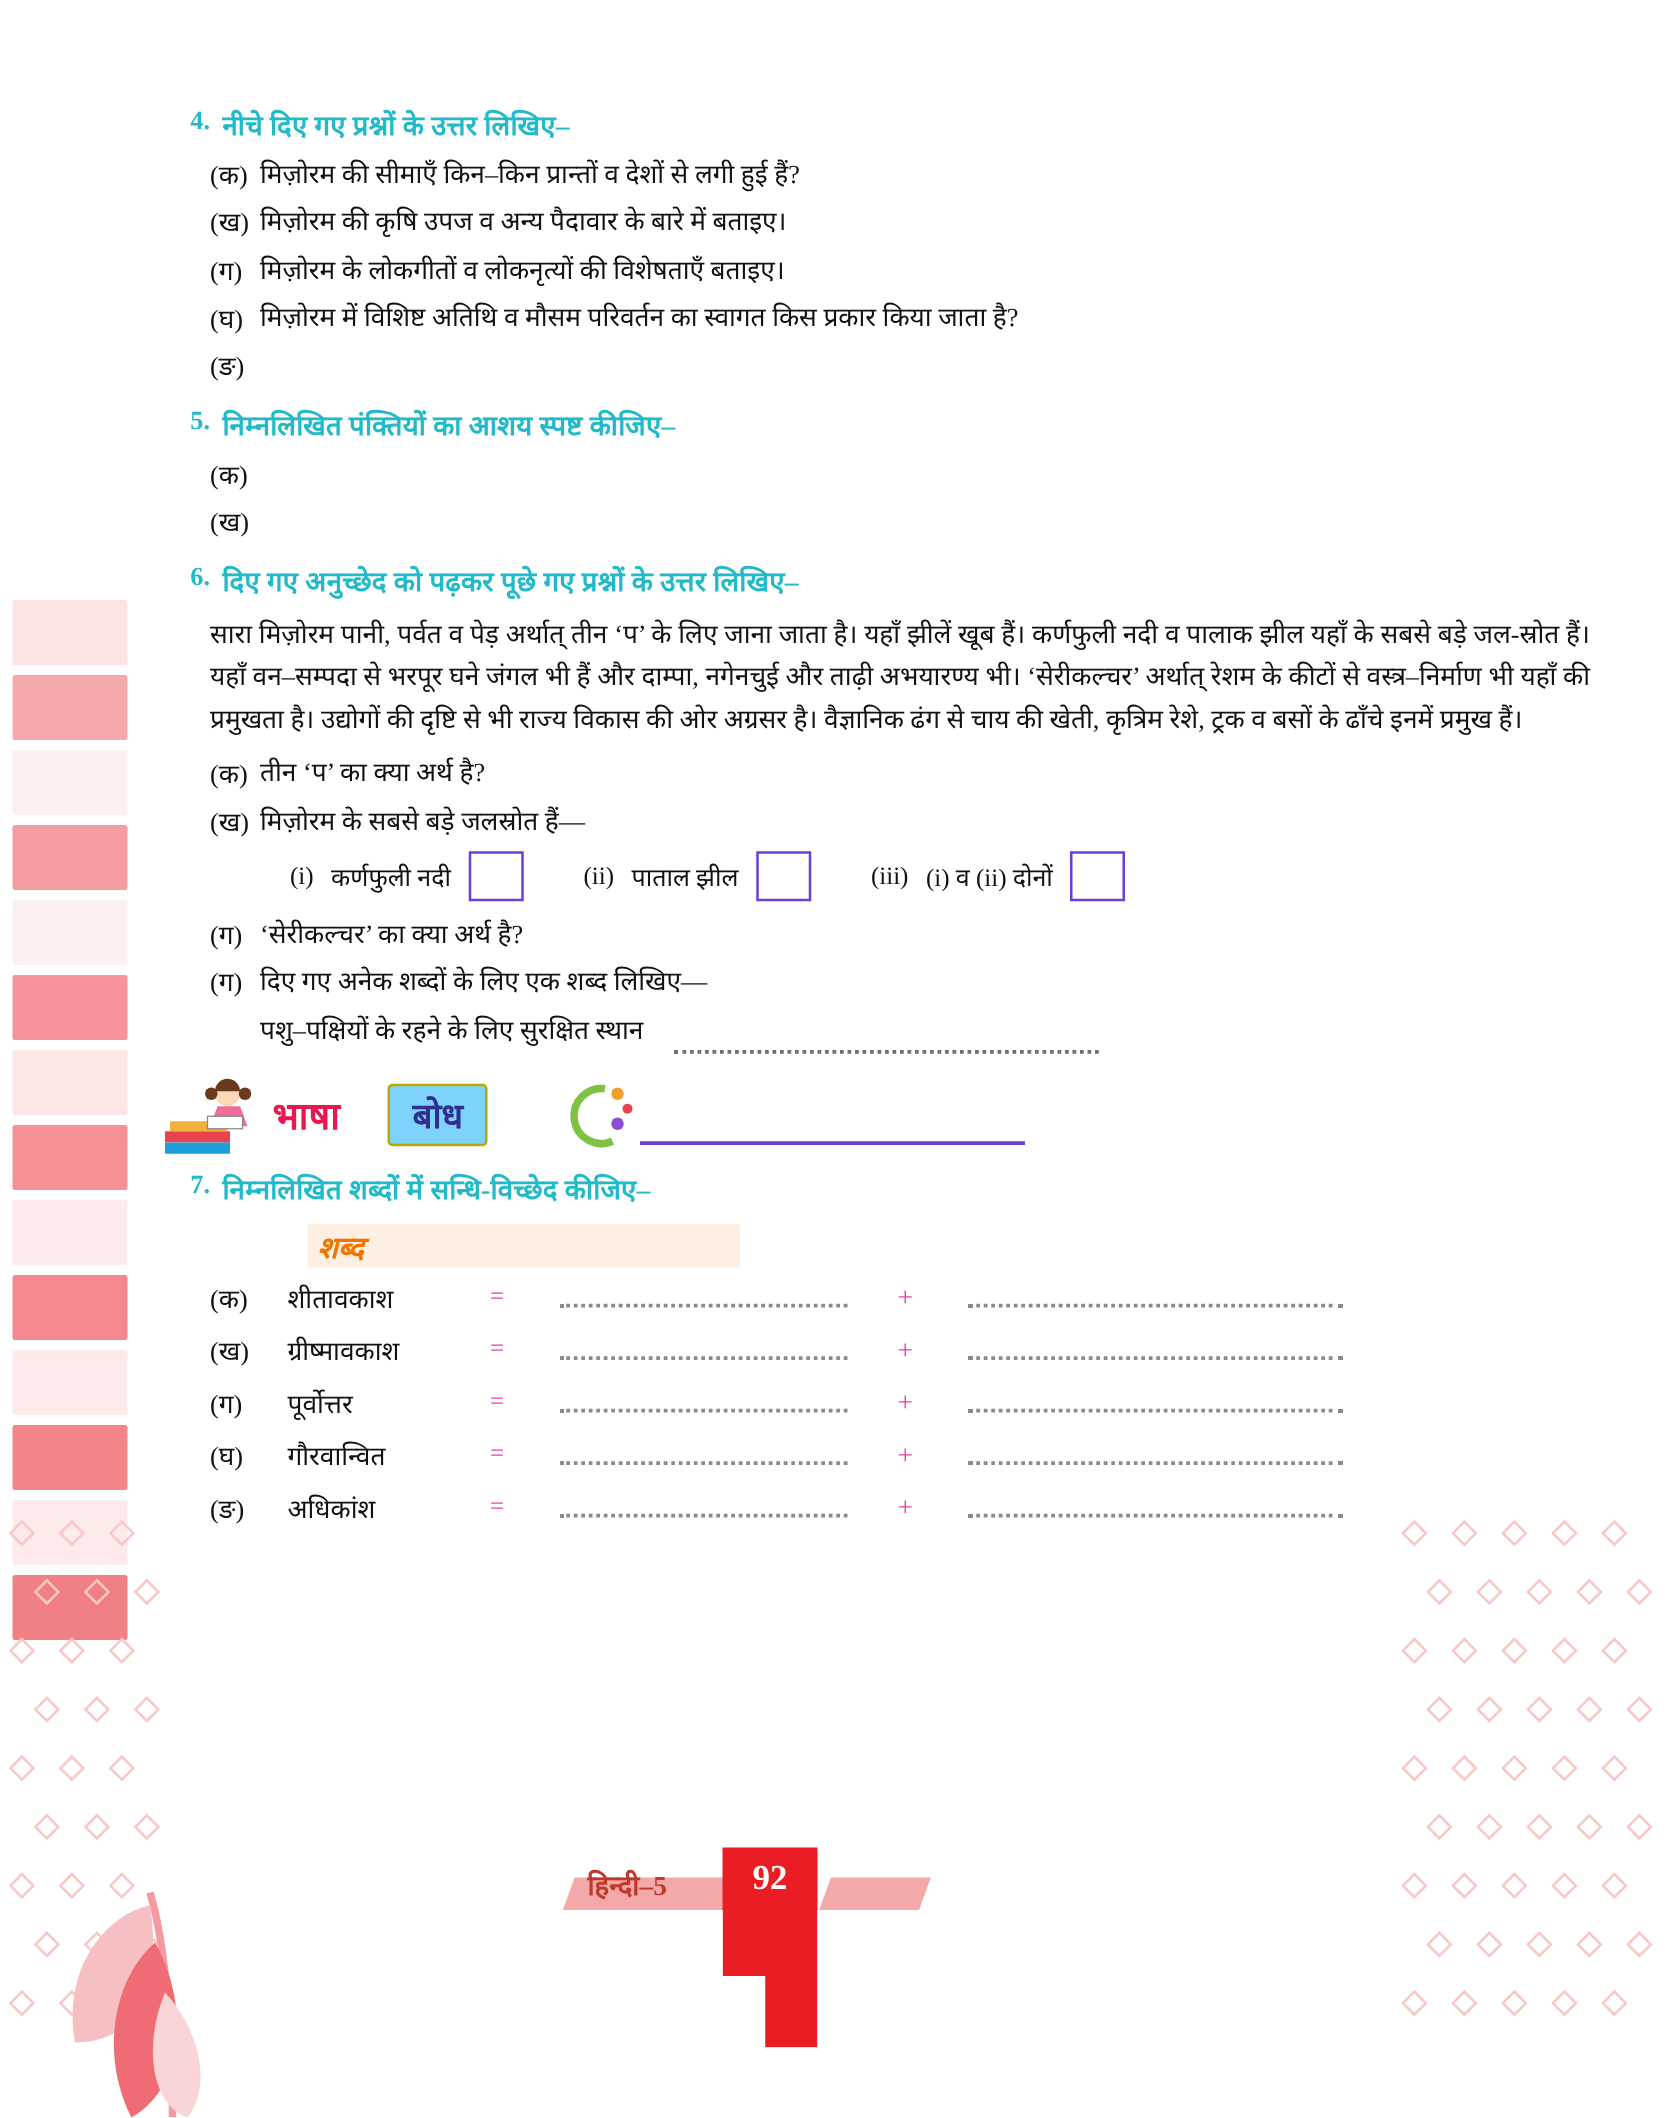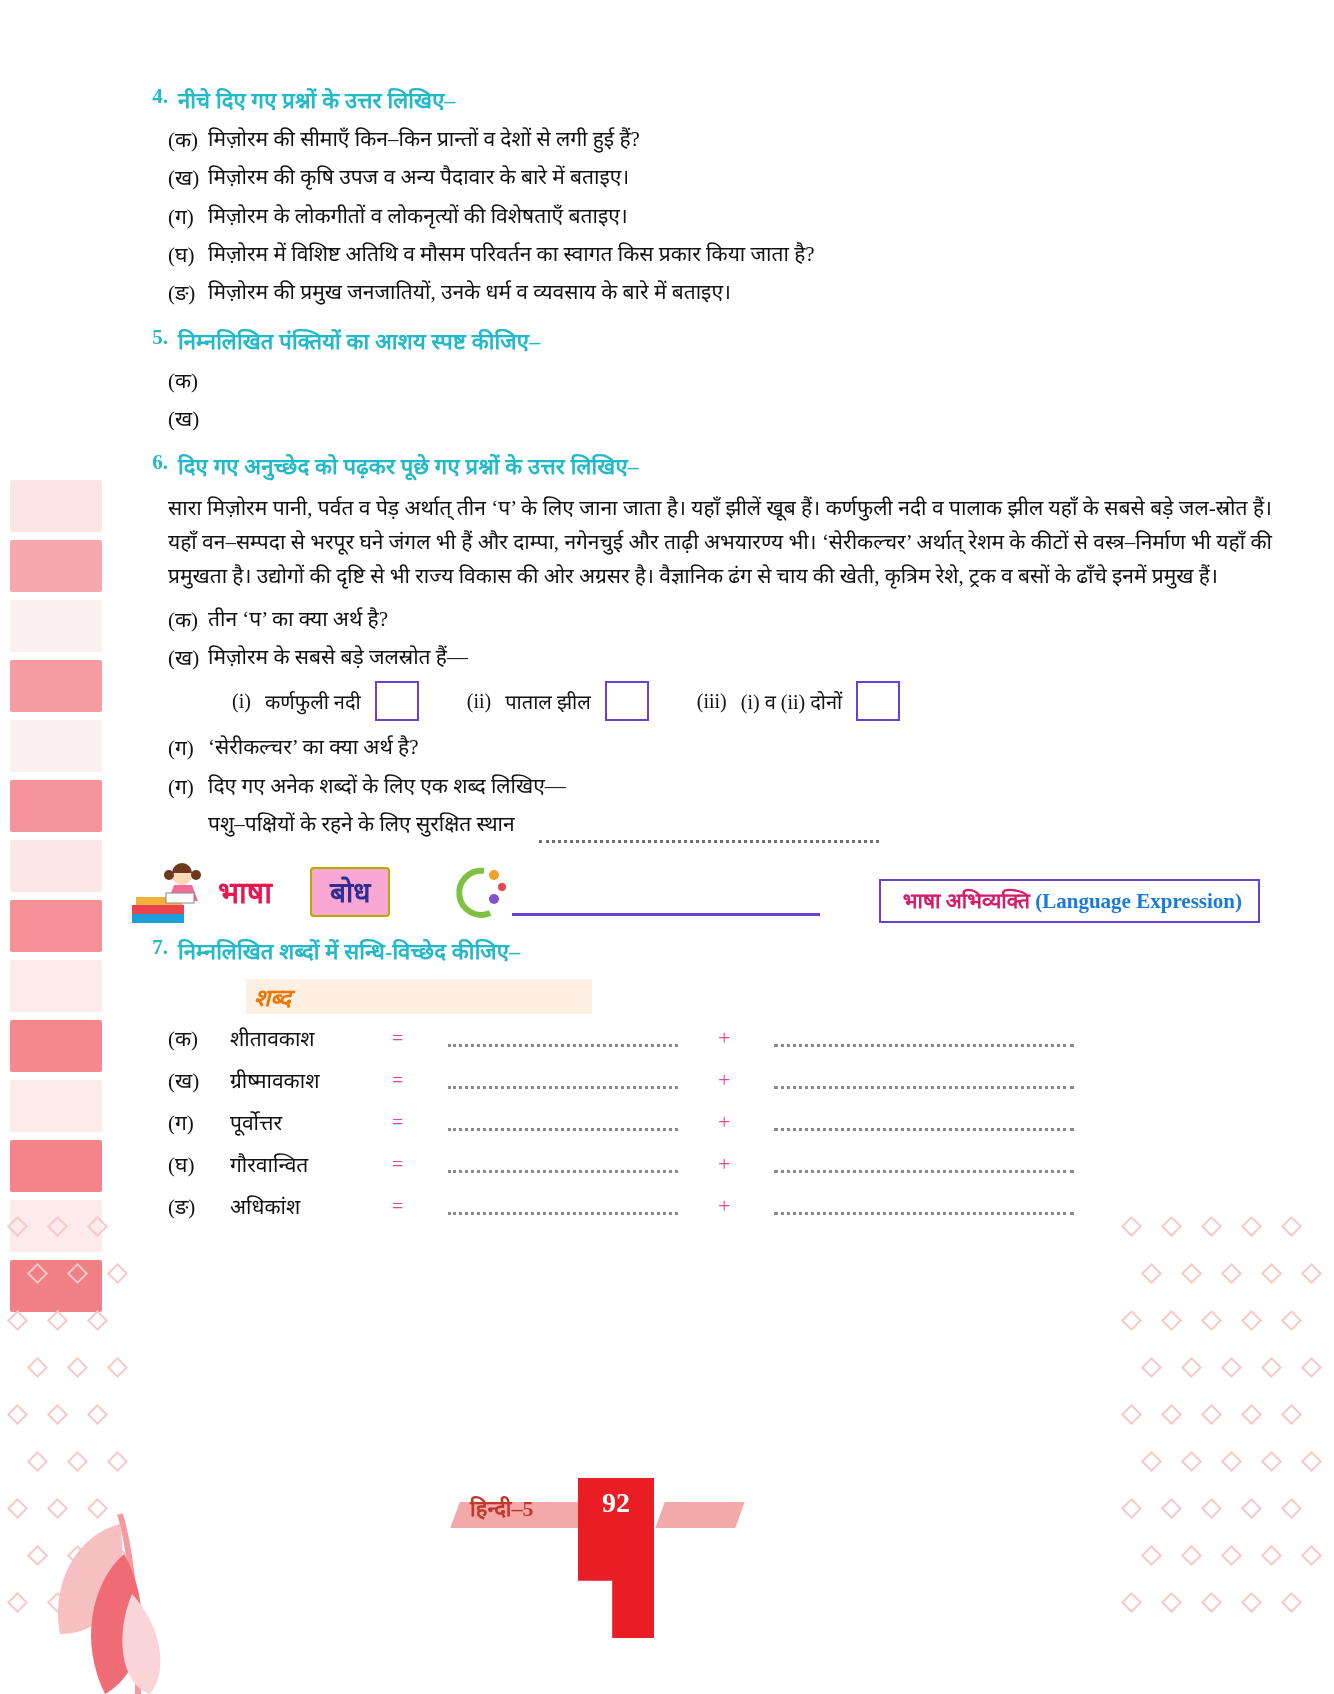--- a/index.html
+++ b/index.html
@@ -162,21 +162,21 @@
     top: 6px;
     font-size: 30px;
     font-weight: bold;
     color: #e8174f;
     font-family: "Liberation Serif", serif;
   }
   .banner-bodh {
     position: absolute;
     left: 180px;
     top: 2px;
-    background: #f9a8d4;
+    background: #7dd3fc;
     border: 2px solid #b8a800;
     border-radius: 4px;
     padding: 3px 18px 5px 18px;
     font-size: 28px;
     font-weight: bold;
     color: #2f2f8f;
     font-family: "Liberation Serif", serif;
   }
   .banner-swirl {
     position: absolute;
@@ -426,21 +426,20 @@
       <div class="sub-row">
         <div class="sub-label">(ग)</div>
         <div class="sub-text">मिज़ोरम के लोकगीतों व लोकनृत्यों की विशेषताएँ बताइए।</div>
       </div>
       <div class="sub-row">
         <div class="sub-label">(घ)</div>
         <div class="sub-text">मिज़ोरम में विशिष्ट अतिथि व मौसम परिवर्तन का स्वागत किस प्रकार किया जाता है?</div>
       </div>
       <div class="sub-row">
         <div class="sub-label">(ङ)</div>
-        <div class="sub-text">मिज़ोरम की प्रमुख जनजातियों, उनके धर्म व व्यवसाय के बारे में बताइए।</div>
       </div>
     </div>
   </div>
 
   <div style="margin-top:18px;">
     <div class="q-row" style="margin-left:130px;">
       <div class="q-num">5.</div>
       <div class="q-head">निम्नलिखित पंक्तियों का आशय स्पष्ट कीजिए–</div>
     </div>
     <div class="section">
@@ -514,23 +513,20 @@
     </svg>
     <div class="banner-bhasha">भाषा</div>
     <div class="banner-bodh">बोध</div>
     <svg class="banner-swirl" viewBox="0 0 60 56">
       <path d="M34 6 a22 22 0 1 0 6 42" stroke="#7fc241" stroke-width="6" fill="none"></path>
       <circle cx="44" cy="10" r="5" fill="#f0a02a"></circle>
       <circle cx="52" cy="22" r="4" fill="#e8434f"></circle>
       <circle cx="44" cy="34" r="5" fill="#8a4fd1"></circle>
     </svg>
     <div class="banner-rule"></div>
-    <div class="banner-tag">
-      <span>भाषा अभिव्यक्ति </span><span class="en">(Language Expression)</span>
-    </div>
   </div>
 
   <div style="margin-top:6px;">
     <div class="q-row" style="margin-left:130px;">
       <div class="q-num">7.</div>
       <div class="q-head">निम्नलिखित शब्दों में सन्धि-विच्छेद कीजिए–</div>
     </div>
 
     <div class="table-head">
       <div class="th th-1" style="margin-left:78px;font-style:italic;">शब्द</div>

